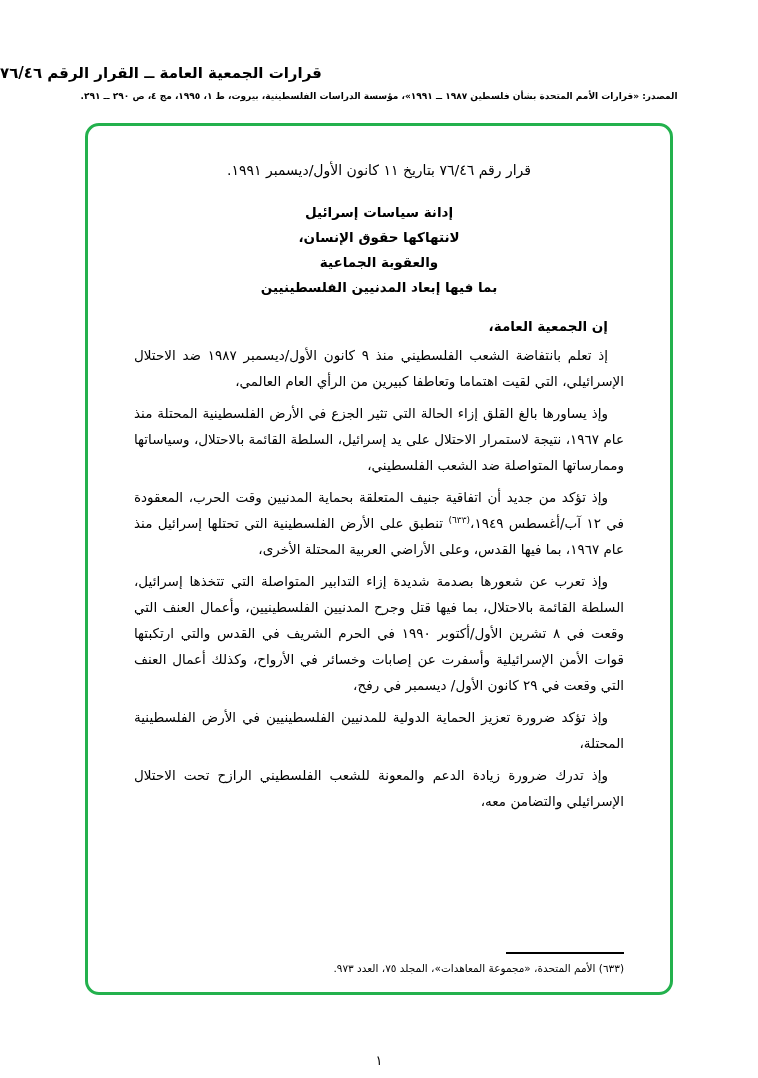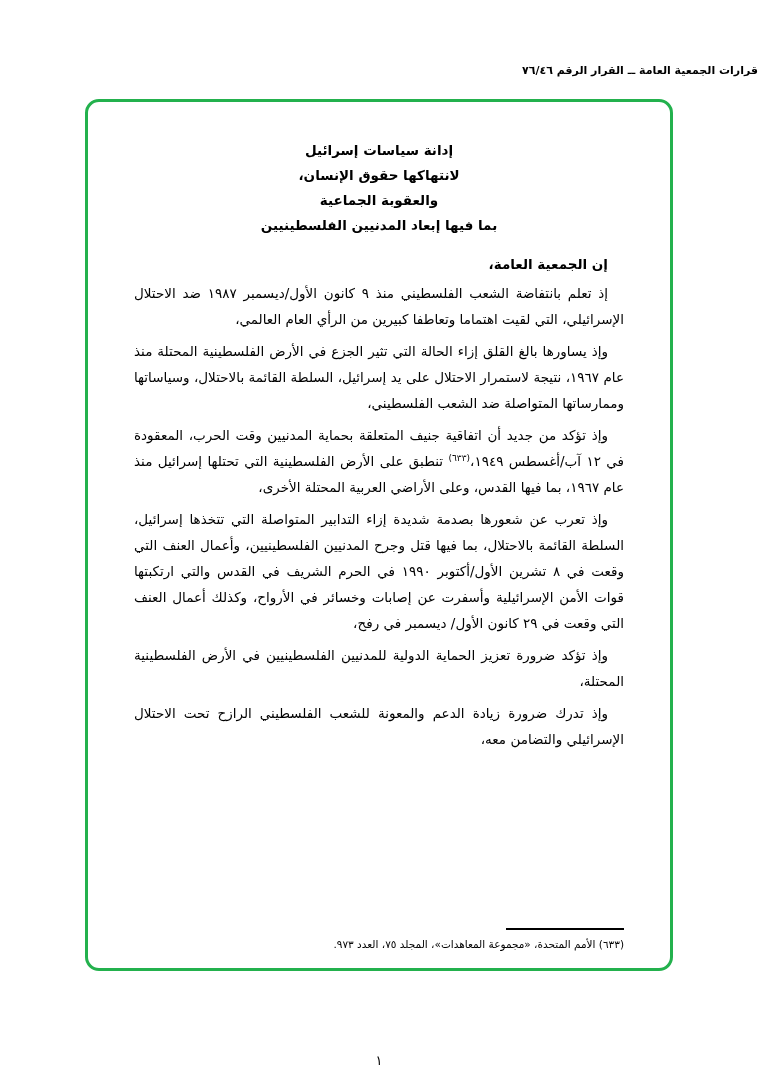--- a/index.html
+++ b/index.html
@@ -8,22 +8,22 @@
     width: 758px;
     height: 1078px;
     position: relative;
     overflow: hidden;
     color: #000;
     font-family: "DejaVu Sans", "DejaVu Serif", sans-serif;
   }
   .page-header { padding-top: 64px; }
   .header-title {
     direction: rtl;
-    text-align: right;
-    font-size: 11px;
+    text-align: left;
+    font-size: 15px;
     font-weight: 700;
   }
   .source-line {
     direction: rtl;
     text-align: center;
     font-size: 9px;
     font-weight: 700;
     margin-top: 9px;
     padding: 0 40px;
   }
@@ -94,23 +94,25 @@
     width: 100%;
     text-align: center;
     font-size: 13px;
   }
 </style>
 </head>
 <body>
 
 <div class="page-header">
   <div class="header-title">قرارات الجمعية العامة ــ القرار الرقم ٧٦/٤٦</div>
+  <div class="source-line">المصدر: «قرارات الأمم المتحدة بشأن فلسطين ١٩٨٧ ــ ١٩٩١»، مؤسسة الدراسات الفلسطينية، بيروت، ط ١، ١٩٩٥، مج ٤، ص ٢٩٠ ــ ٢٩١.</div>
 </div>
 
 <div class="doc-frame">
+  <div class="doc-title">قرار رقم ٧٦/٤٦ بتاريخ ١١ كانون الأول/ديسمبر ١٩٩١.</div>
 
   <div class="doc-subtitle">
     <div class="subtitle-line">إدانة سياسات إسرائيل</div>
     <div class="subtitle-line">لانتهاكها حقوق الإنسان،</div>
     <div class="subtitle-line">والعقوبة الجماعية</div>
     <div class="subtitle-line">بما فيها إبعاد المدنيين الفلسطينيين</div>
   </div>
 
   <div class="opening">إن الجمعية العامة،</div>
 

